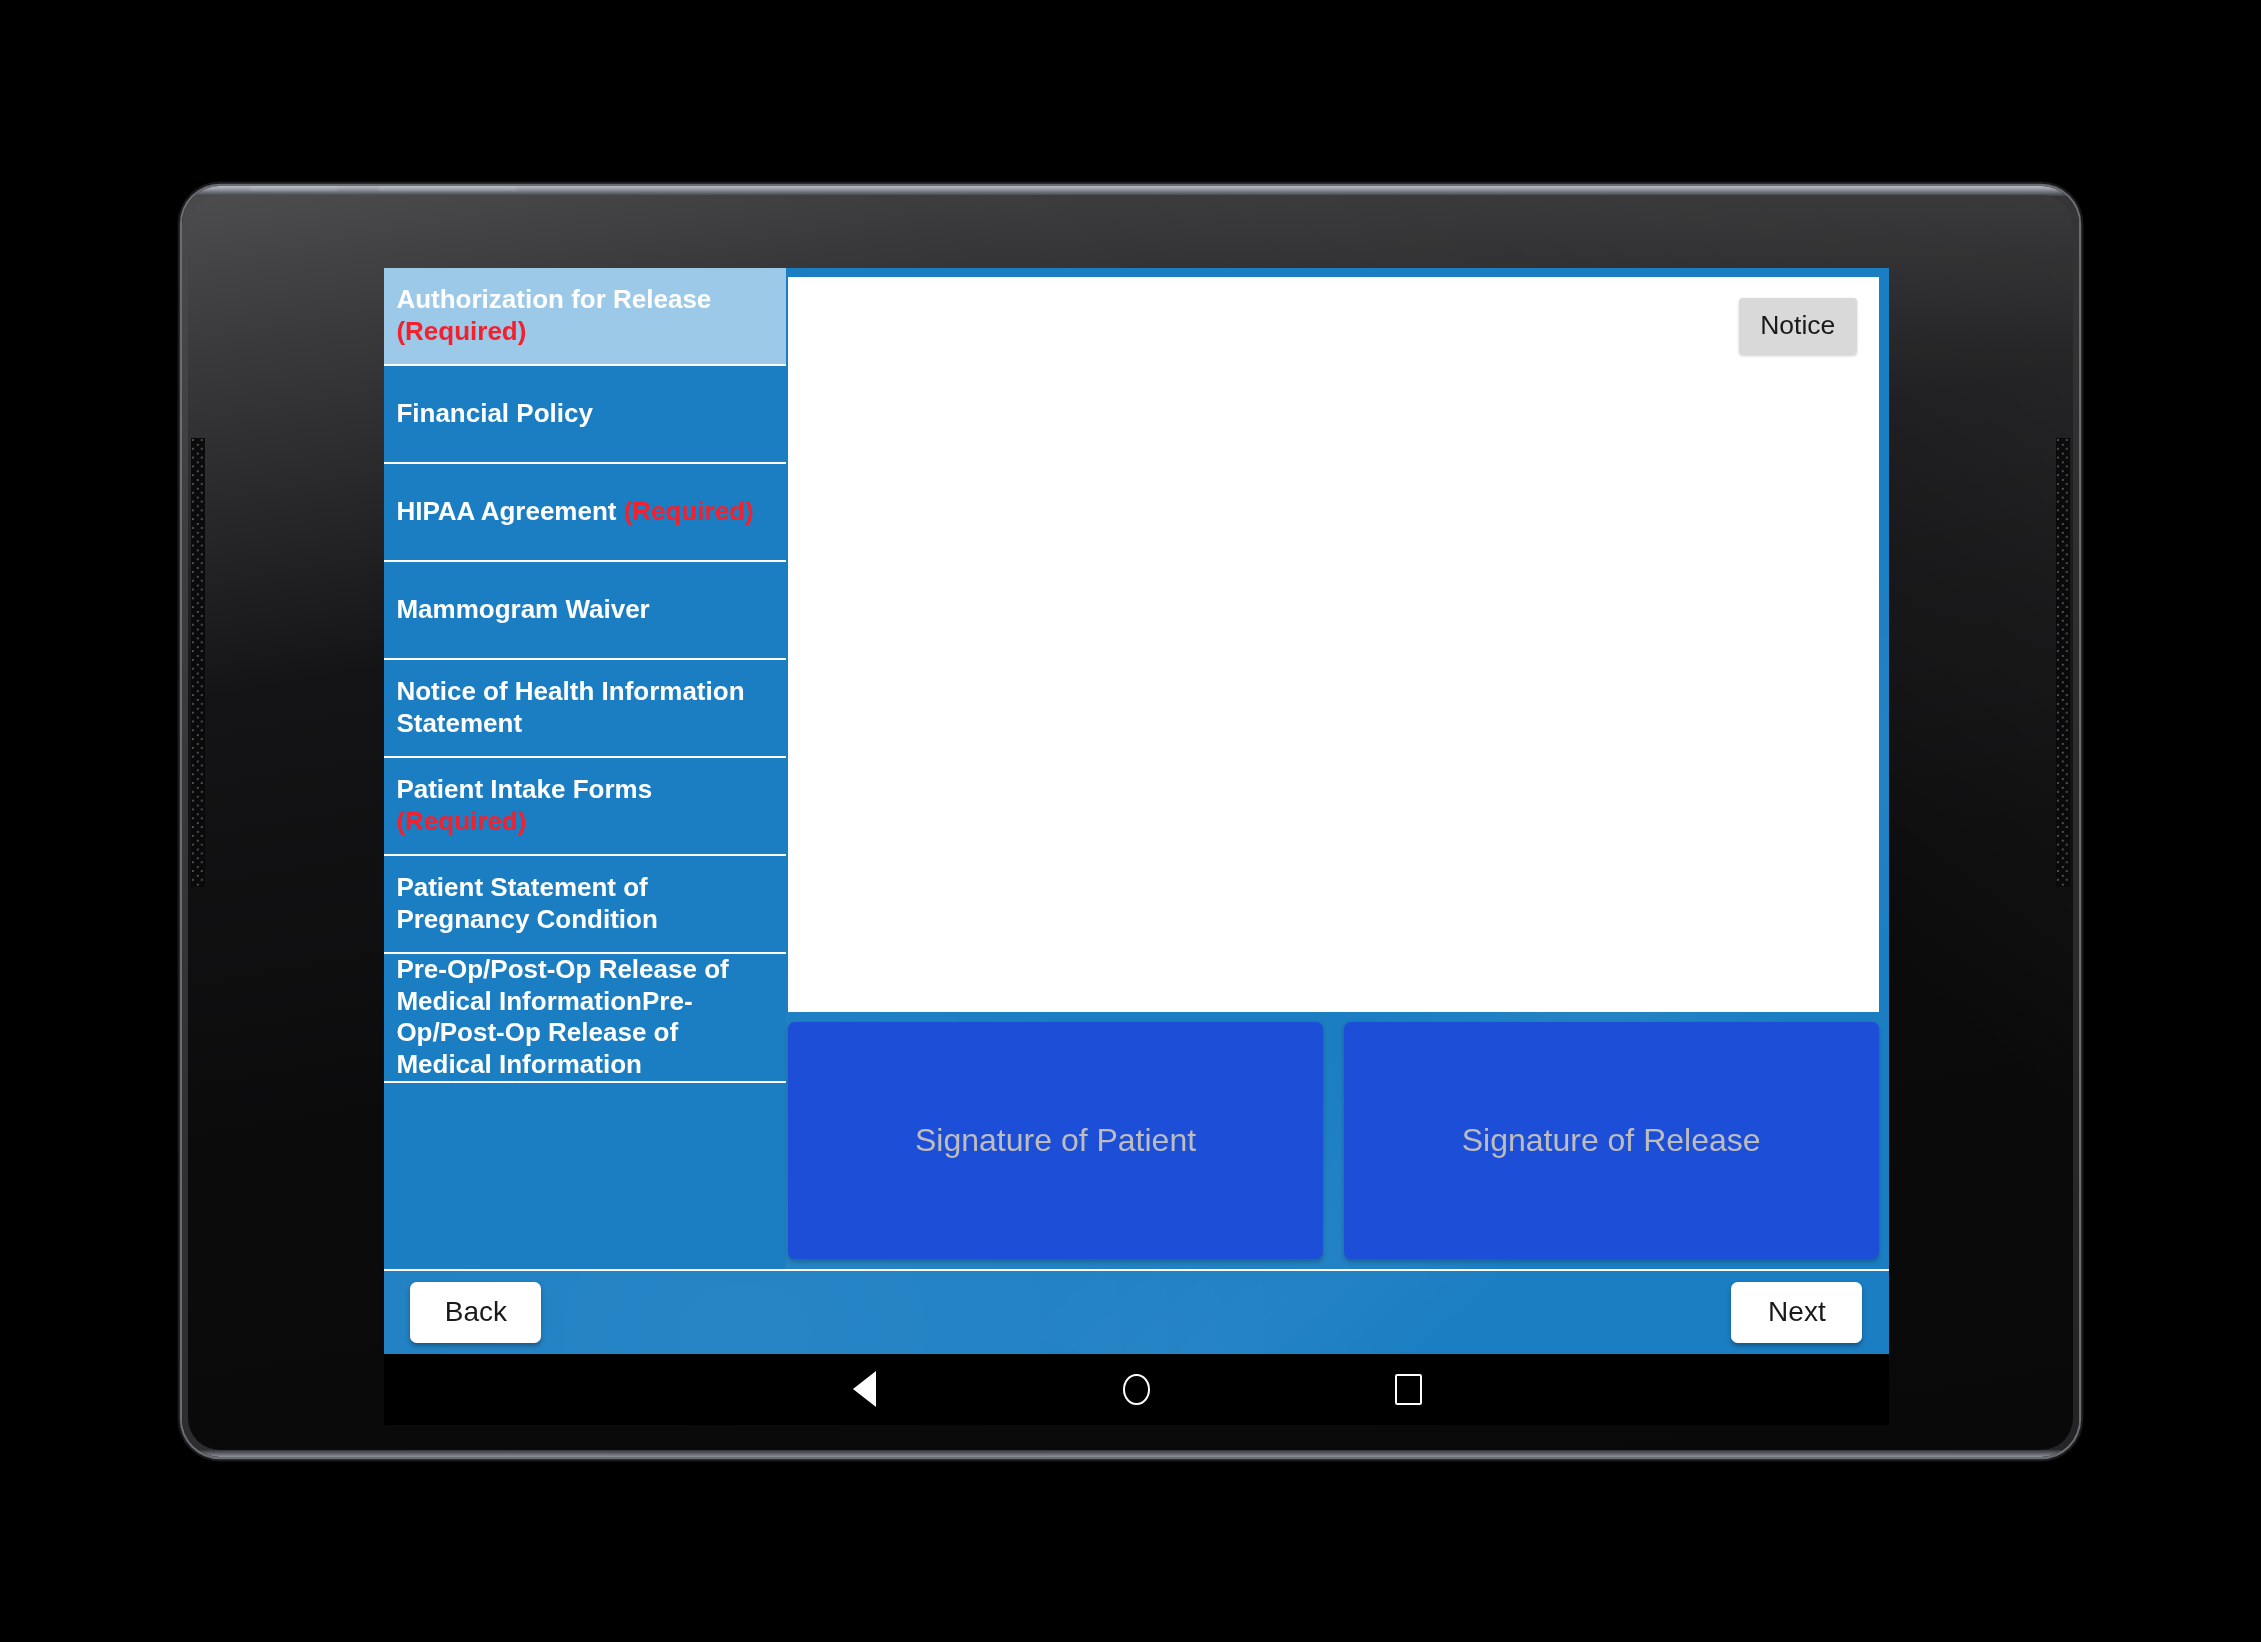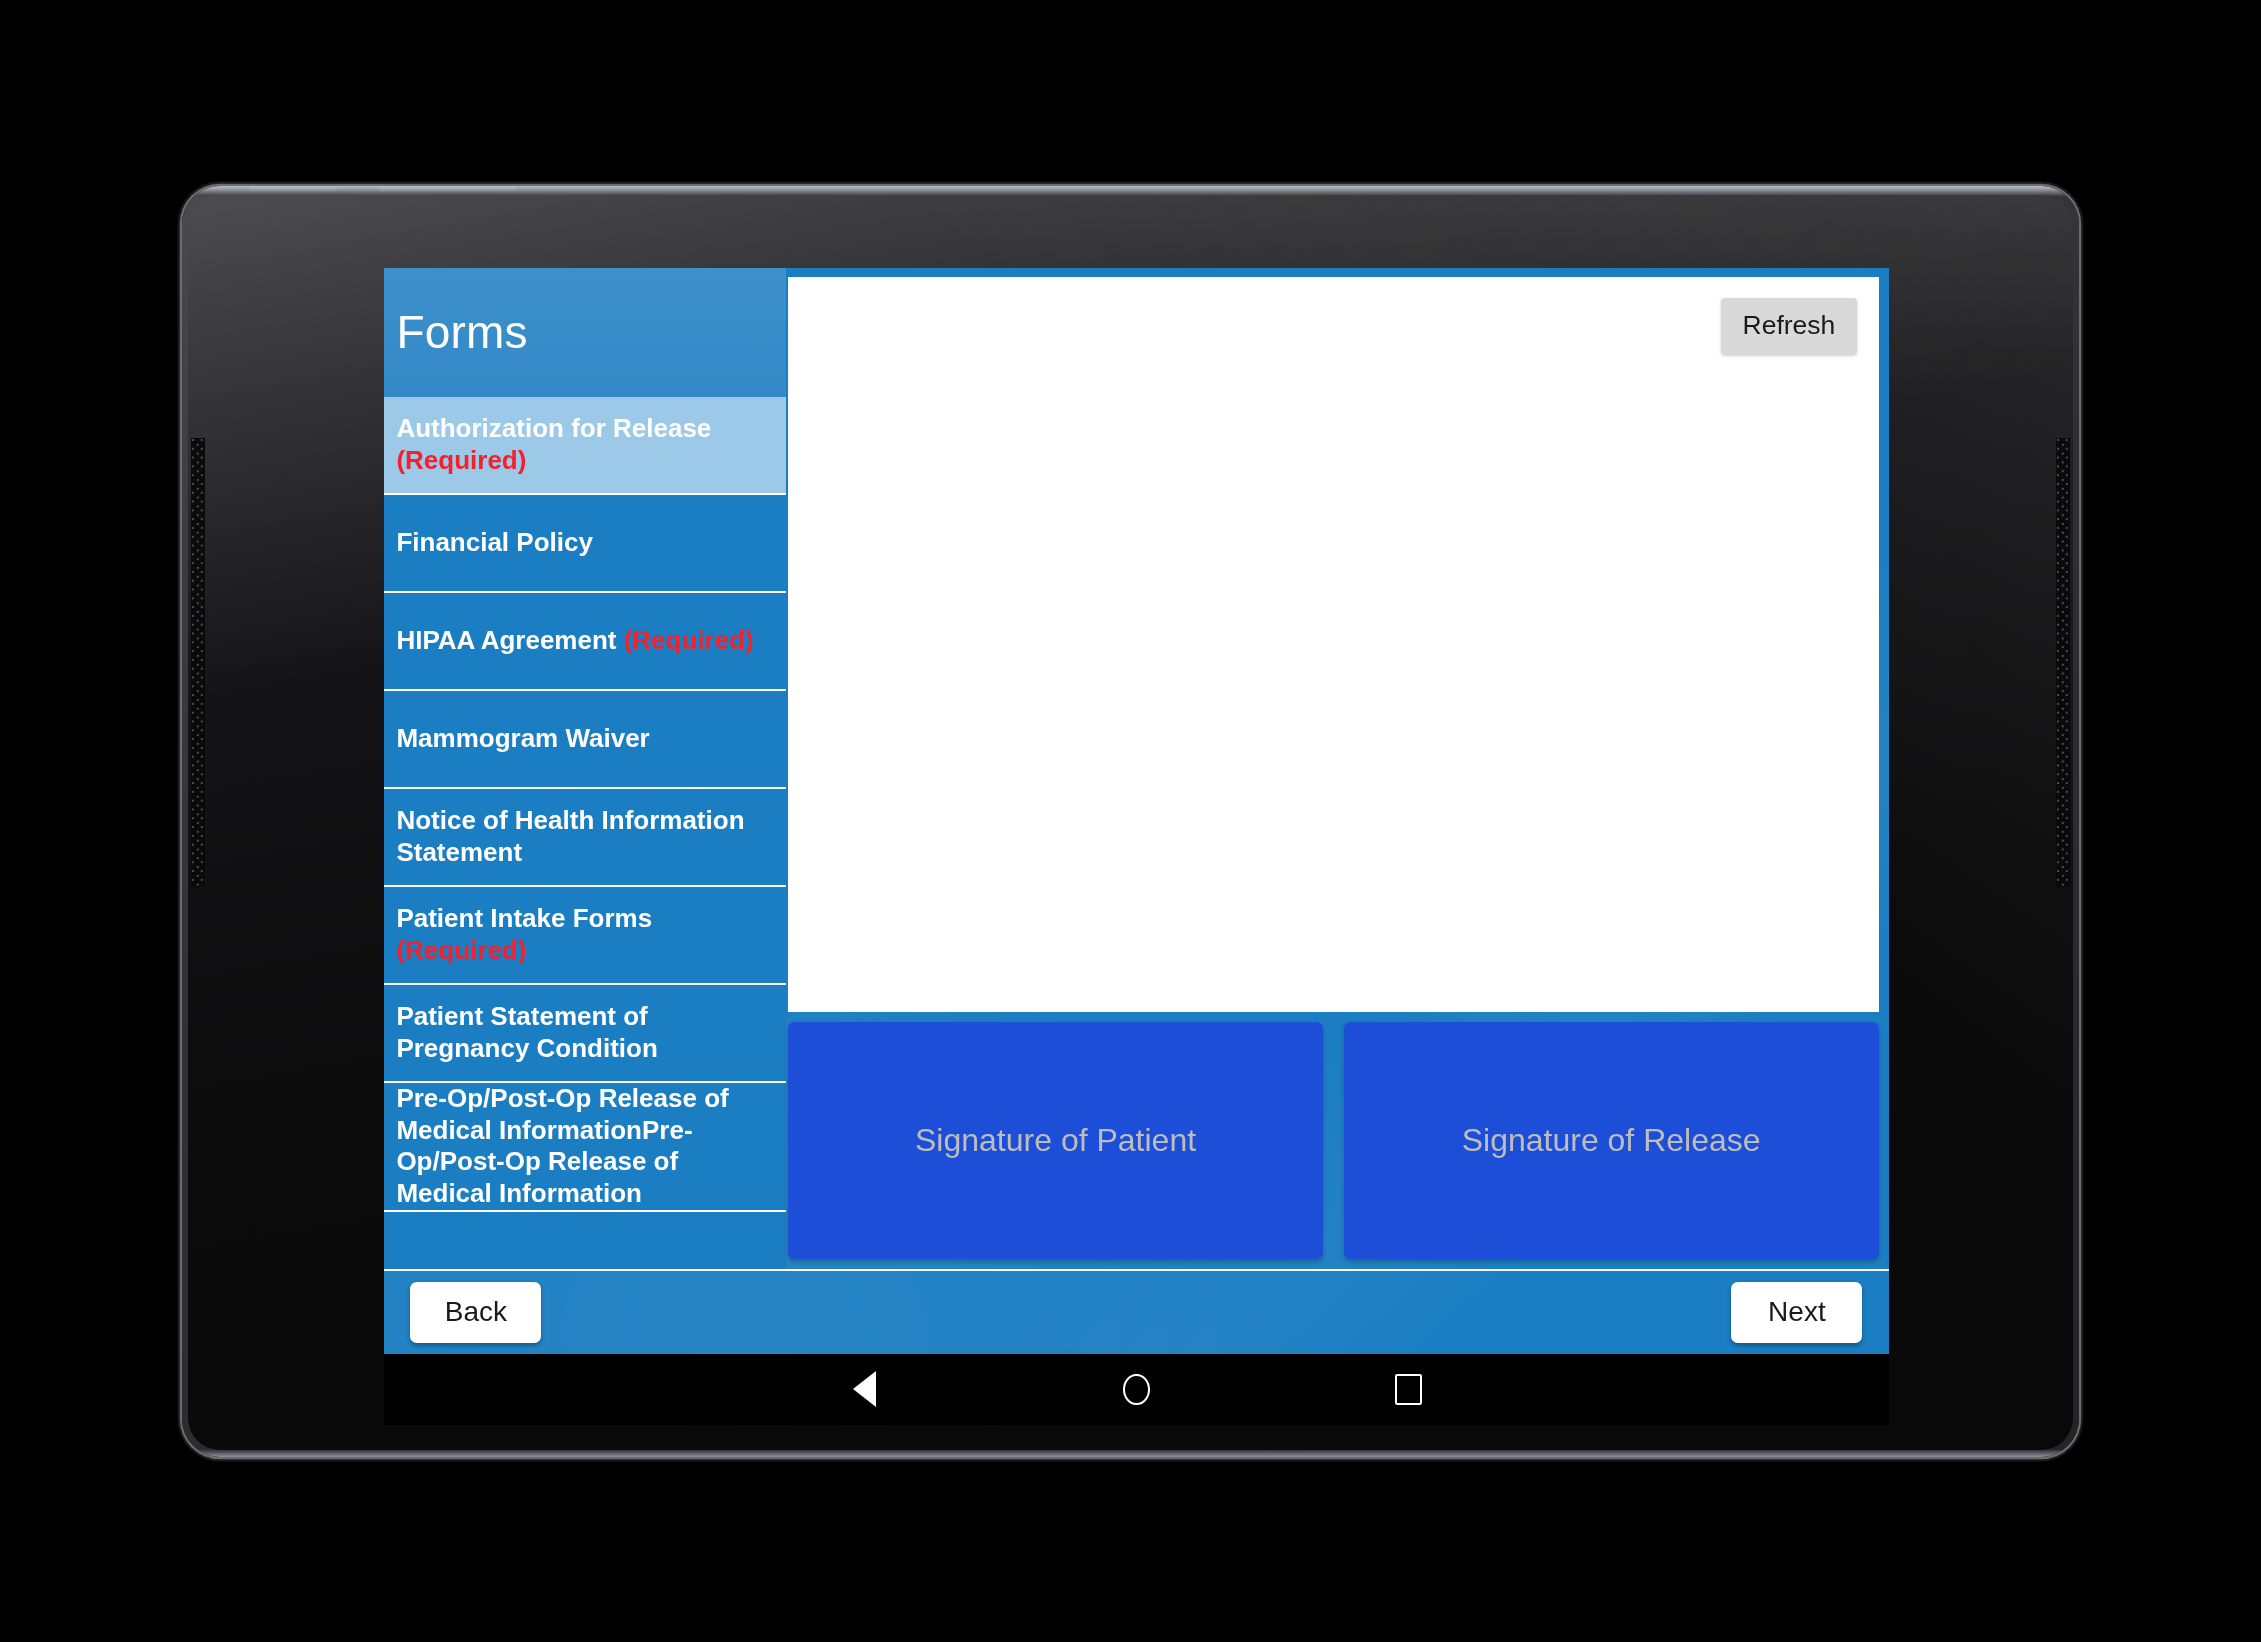--- a/index.html
+++ b/index.html
@@ -330,23 +330,20 @@
     <div class="grille grille-l"></div>
     <div class="grille grille-r"></div>
     <div class="cam cam-left"></div>
     <div class="cam cam-right"></div>
 
     <div class="app">
 
       <div class="app-body">
 
         <div class="sidebar">
-          <div class="sidebar-header">
-            <span class="sidebar-title">Forms</span>
-          </div>
 
           <div class="form-list">
 
             <div class="form-item selected">
               <div class="form-label"><span>Authorization for Release </span><span class="req">(Required)</span></div>
             </div>
 
             <div class="form-item">
               <div class="form-label"><span>Financial Policy</span><span class="req"></span></div>
             </div>
@@ -375,21 +372,21 @@
               <div class="form-label"><span>Pre-Op/Post-Op Release of Medical InformationPre-Op/Post-Op Release of Medical Information</span><span class="req"></span></div>
             </div>
 
           </div>
         </div>
 
         <div class="content-col">
 
           <div class="doc-pane">
             <div></div>
-            <button class="refresh-btn">Refresh</button>
+            <button class="refresh-btn">Notice</button>
           </div>
 
           <div class="sig-row">
             <div class="sig-box">
               <span class="sig-placeholder">Signature of Patient</span>
             </div>
             <div class="sig-box">
               <span class="sig-placeholder">Signature of Release</span>
             </div>
           </div>

